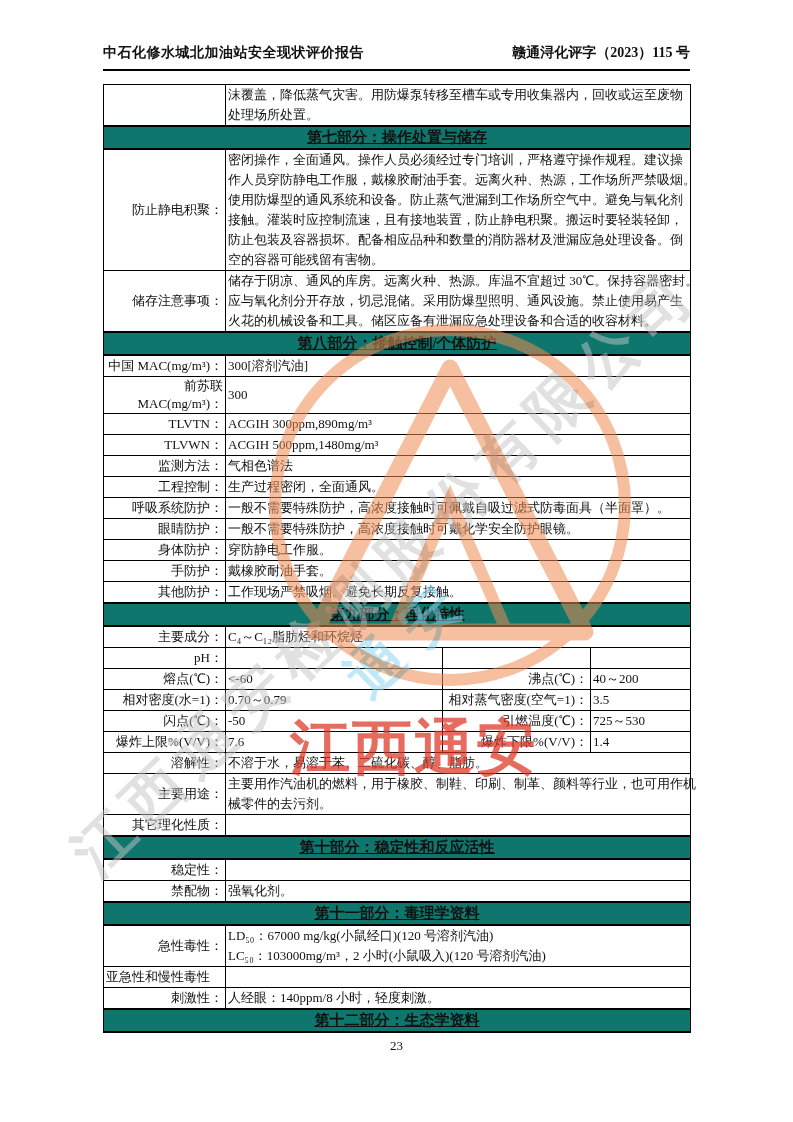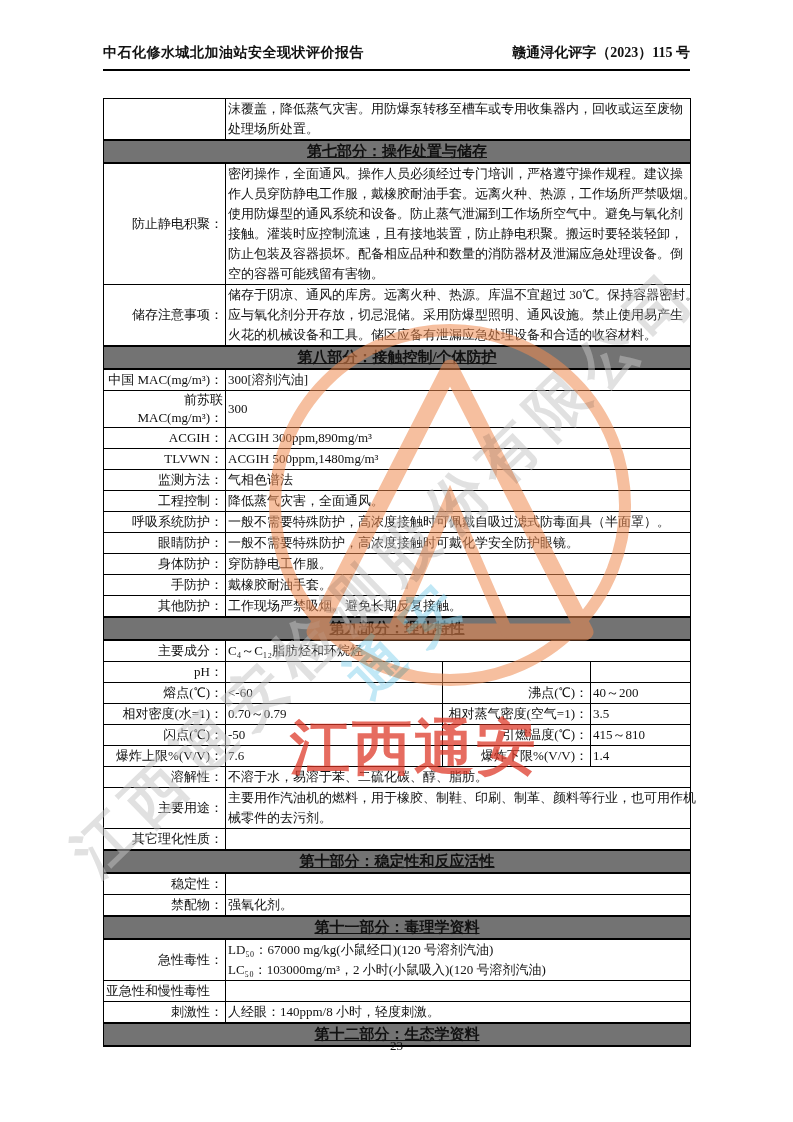--- a/index.html
+++ b/index.html
@@ -10,33 +10,33 @@
     color:#111;
   }
   .content{position:absolute; left:103px; top:44px; width:587px;font-family:Liberation Serif, serif;}
   .hdr{
     display:flex; justify-content:space-between; align-items:flex-end;
     font-size:14px; font-weight:bold; padding-bottom:7px;
     border-bottom:2px solid #000;
   }
   .hdr .left{letter-spacing:0.5px;}
   table.msds{
-    margin-top:27px; border-collapse:collapse; table-layout:fixed;
+    margin-top:13px; border-collapse:collapse; table-layout:fixed;
     width:587px; font-size:13px;
   }
   table.msds th, table.msds td{
     border:1px solid #000; padding:0 2px; vertical-align:middle;
     font-weight:normal; overflow:visible;
   }
   table.msds th{text-align:right;}
   table.msds th.left{text-align:left;}
   .line{line-height:20px; white-space:nowrap;}
   tr.secrow td{
     text-align:center; font-weight:bold; font-size:15px; height:21px;
-    background:#737373; border-top:2px solid #000; border-bottom:2px solid #000;
+    background:#0f766e; border-top:2px solid #000; border-bottom:2px solid #000;
   }
   tr.secrow td span{text-decoration:underline;}
   td.v4{white-space:nowrap; line-height:20px;}
   .pagenum{
     position:absolute; left:103px; top:1038px; width:587px;
     text-align:center; font-size:13px;
   }
   
   .wm{position:absolute; left:0; top:0; width:793px; height:1122px;
       pointer-events:none; z-index:5; overflow:hidden;}
@@ -114,41 +114,41 @@
               <div class="line">300[溶剂汽油]</div>
             </td>
           </tr>
           <tr>
             <th>前苏联 MAC(mg/m³)：</th>
             <td colspan="3">
               <div class="line">300</div>
             </td>
           </tr>
           <tr>
-            <th>ACGIH：</th>
+            <th>TLVTN：</th>
             <td colspan="3">
               <div class="line">ACGIH 300ppm,890mg/m³</div>
             </td>
           </tr>
           <tr>
             <th>TLVWN：</th>
             <td colspan="3">
               <div class="line">ACGIH 500ppm,1480mg/m³</div>
             </td>
           </tr>
           <tr>
             <th>监测方法：</th>
             <td colspan="3">
               <div class="line">气相色谱法</div>
             </td>
           </tr>
           <tr>
             <th>工程控制：</th>
             <td colspan="3">
-              <div class="line">降低蒸气灾害，全面通风。</div>
+              <div class="line">生产过程密闭，全面通风。</div>
             </td>
           </tr>
           <tr>
             <th>呼吸系统防护：</th>
             <td colspan="3">
               <div class="line">一般不需要特殊防护，高浓度接触时可佩戴自吸过滤式防毒面具（半面罩）。</div>
             </td>
           </tr>
           <tr>
             <th>眼睛防护：</th>
@@ -198,21 +198,21 @@
           <tr>
             <th>相对密度(水=1)：</th>
             <td class="v4">0.70～0.79</td>
             <th>相对蒸气密度(空气=1)：</th>
             <td class="v4">3.5</td>
           </tr>
           <tr>
             <th>闪点(℃)：</th>
             <td class="v4">-50</td>
             <th>引燃温度(℃)：</th>
-            <td class="v4">415～810</td>
+            <td class="v4">725～530</td>
           </tr>
           <tr>
             <th>爆炸上限%(V/V)：</th>
             <td class="v4">7.6</td>
             <th>爆炸下限%(V/V)：</th>
             <td class="v4">1.4</td>
           </tr>
           <tr>
             <th>溶解性：</th>
             <td colspan="3">

